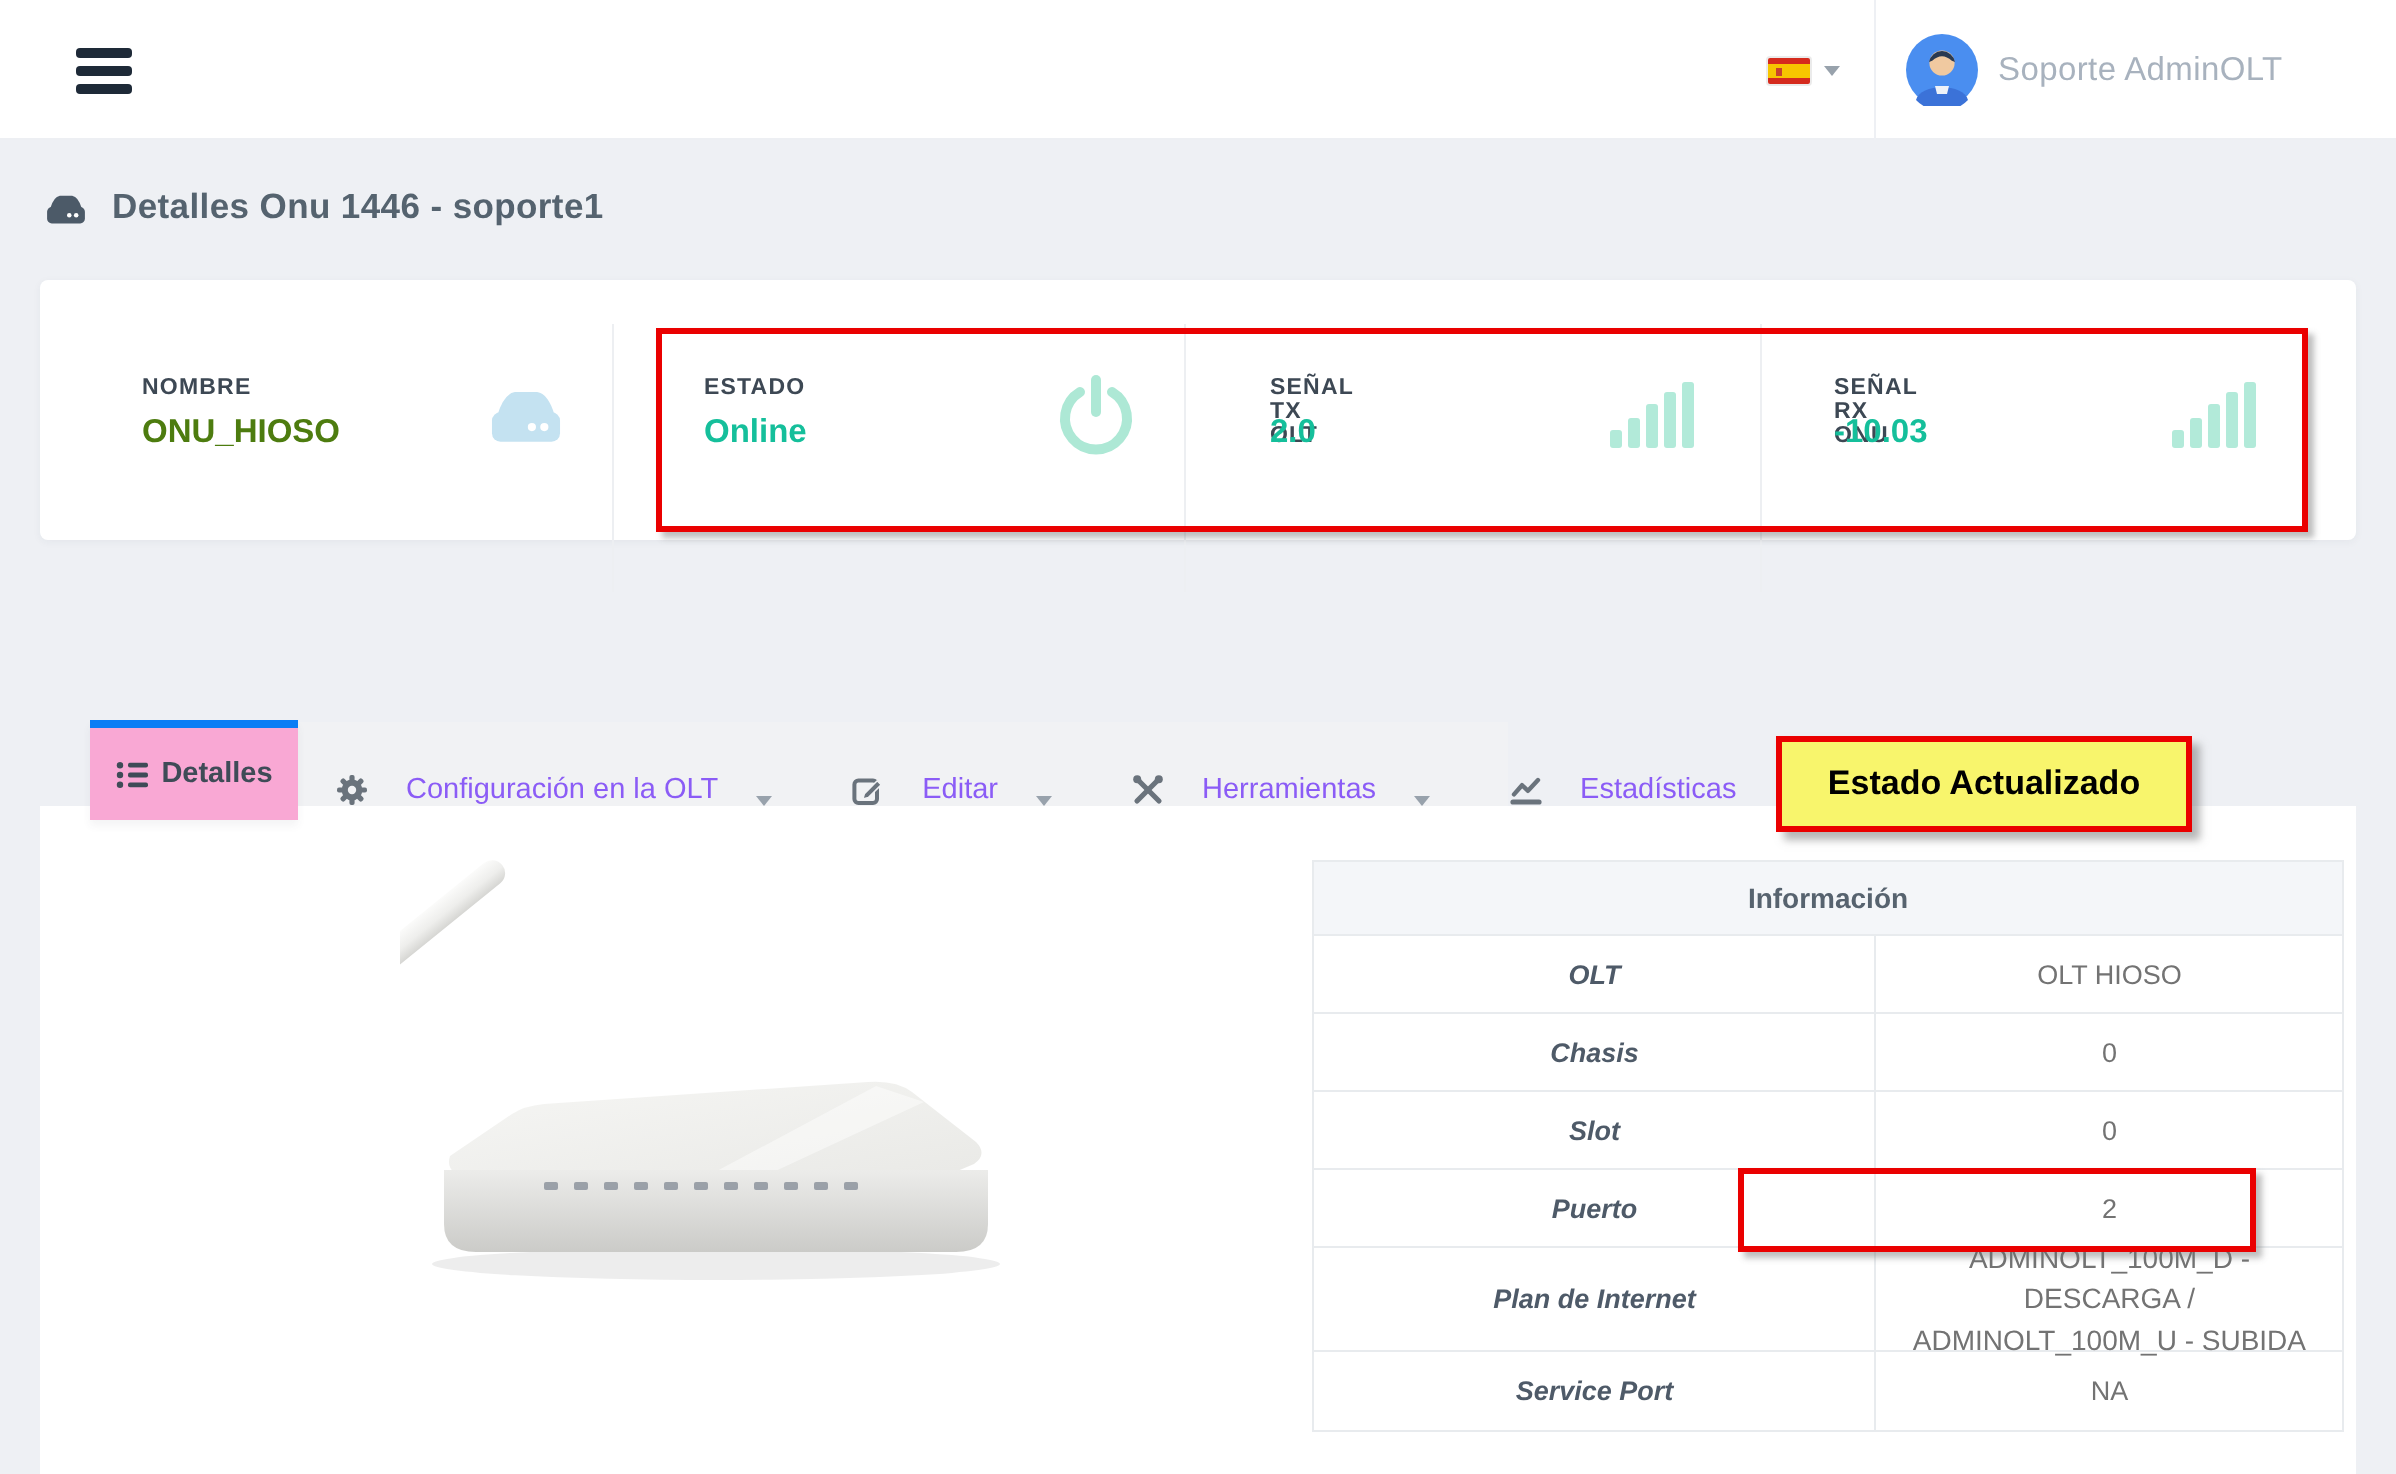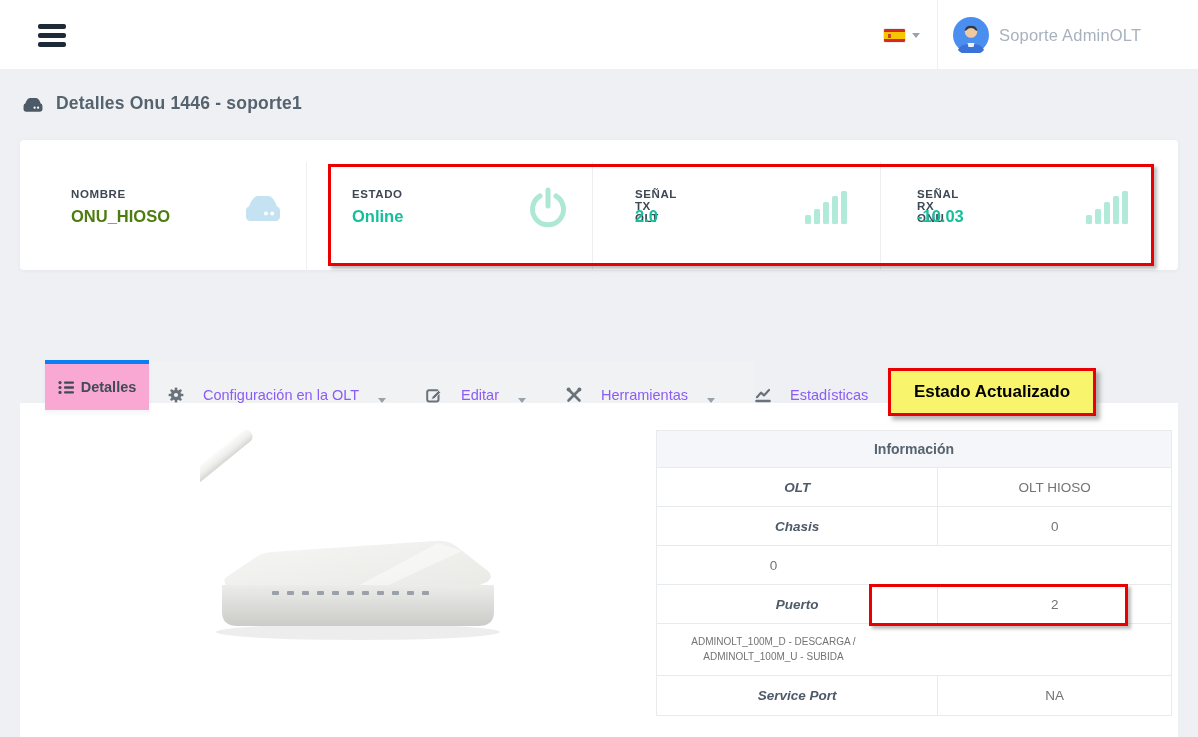--- a/index.html
+++ b/index.html
@@ -44,21 +44,21 @@
   .main-card { position:absolute; left:20px; top:403px; width:1158px; height:334px; background:#fff; z-index:1; }
   .router-img { position:absolute; left:200px; top:425px; z-index:2; }
   
   .info-table { position:absolute; left:612px; top:430px; width:516px; border:1px solid #e8ebee; z-index:2; background:#fff;margin-left:44px; }
   .info-header { height:37px; background:#f4f6f9; border-bottom:1px solid #e8ebee; display:flex; align-items:center; justify-content:center; font-size:14px; font-weight:bold; color:#57636f; }
   .info-row { display:flex; border-bottom:1px solid #e8ebee; }
   .info-row:last-child { border-bottom:none; }
   .cell-label { width:282px; border-right:1px solid #e8ebee; display:flex; align-items:center; justify-content:center; font-size:13.5px; font-weight:bold; color:#4e5a68;font-style:italic; }
   .cell-value { width:233px; display:flex; align-items:center; justify-content:center; text-align:center; font-size:13.5px; color:#737373; padding:0 10px; }
   .h39 { height:39px; } .h52 { height:52px; }
-  .cell-value.small { font-size:10px; line-height:1.45; }
+  .cell-value.small { font-size:14px; line-height:1.45; }
 </style>
 </head>
 <body>
 
 <div class="topbar">
   <div class="hamburger">
     <span></span>
       <span></span>
       <span></span>
   </div>
@@ -255,27 +255,29 @@
   <div class="info-header">Información</div>
   <div class="info-row h39">
     <div class="cell-label">OLT</div>
     <div class="cell-value">OLT HIOSO</div>
   </div>
   <div class="info-row h39">
     <div class="cell-label">Chasis</div>
     <div class="cell-value">0</div>
   </div>
   <div class="info-row h39">
+    <div class="cell-label">Slot</div>
     <div class="cell-value">0</div>
   </div>
   <div class="info-row h39">
     <div class="cell-label">Puerto</div>
     <div class="cell-value">2</div>
   </div>
   <div class="info-row h52">
+    <div class="cell-label">Plan de Internet</div>
     <div class="cell-value small">ADMINOLT_100M_D - DESCARGA / ADMINOLT_100M_U - SUBIDA</div>
   </div>
   <div class="info-row h39">
     <div class="cell-label">Service Port</div>
     <div class="cell-value">NA</div>
   </div>
 </div>
 
 <div class="annotation-box" style="left:869px;top:584px;width:259px;height:42px;"></div>
 

